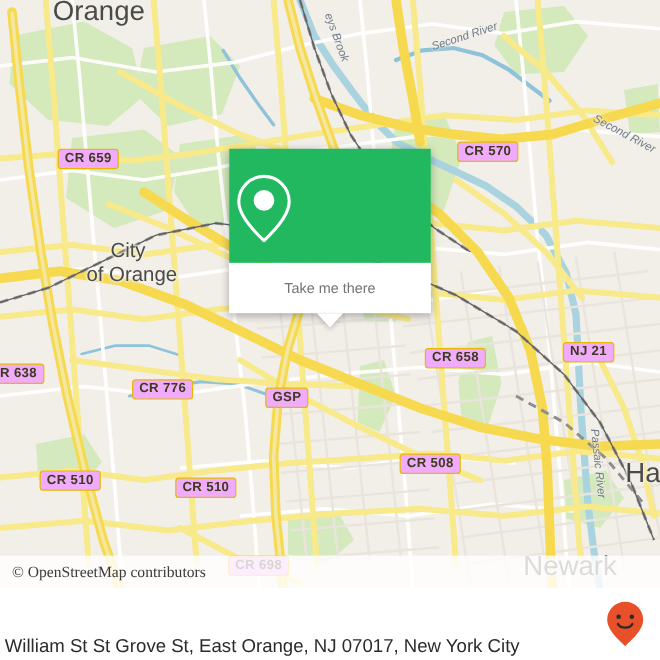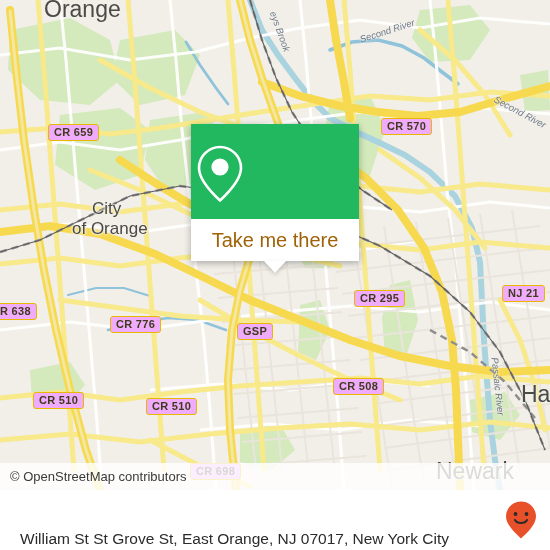--- a/index.html
+++ b/index.html
@@ -29,36 +29,36 @@
           padding:1px 5px 2px 5px;letter-spacing:.3px;line-height:12px;
           font-family:"Liberation Sans",sans-serif;white-space:nowrap;}
 
   
   .card{position:absolute;left:191px;top:124px;width:168px;
         box-shadow:0 2px 7px rgba(0,0,0,.30);}
   .card-head{height:95px;background:#21b85f;position:relative;}
   .pin-wrap{position:absolute;left:0;right:0;top:18px;text-align:center;}
   .card-body{background:#ffffff;height:42px;display:flex;align-items:center;
              justify-content:center;}
-  .card-body span{font-size:20px;color:#a16207;font-family:"Liberation Sans",sans-serif;}
+  .card-body span{font-size:12px;color:#737373;font-family:"Liberation Sans",sans-serif;}
   .tail{position:absolute;left:50%;margin-left:-11px;top:137px;width:0;height:0;
         border-left:11px solid transparent;border-right:11px solid transparent;
         border-top:12px solid #ffffff;
         filter:drop-shadow(0 2px 2px rgba(0,0,0,.18));}
 
   
   .attrib{position:absolute;left:0;top:463px;width:550px;height:27px;
           background:rgba(255,255,255,.80);display:flex;align-items:center;}
   .attrib span{font-size:13px;color:#3a3a3a;padding-left:10px;
-               font-family:Liberation Sans, sans-serif;}
+               font-family:Liberation Serif, serif;}
 
   
   .footer{position:absolute;left:0;top:490px;width:550px;height:60px;
           background:#ffffff;display:flex;align-items:center;}
-  .footer-text{flex:1;padding-left:20px;padding-right:6px;font-size:15.5px;
+  .footer-text{flex:1;padding-left:4px;padding-right:6px;font-size:15.5px;
                line-height:21px;color:#2b2b2b;font-family:"Liberation Sans",sans-serif;margin-top:36px;}
   .brand{display:flex;align-items:center;padding-right:12px;}
   .brand .word{font-size:30px;color:#231f20;letter-spacing:-1px;
                font-family:"Liberation Sans",sans-serif;margin-left:2px;}
 </style>
 </head>
 <body>
 
 <div class="screen">
 
@@ -197,23 +197,23 @@
       <div class="mlabel river" style="left:495px;top:93px;transform:rotate(28deg);transform-origin:left center;">Second River</div>
       <div class="mlabel river" style="left:273px;top:6px;transform:rotate(70deg);transform-origin:left center;">eys Brook</div>
       <div class="mlabel river" style="left:495px;top:352px;transform:rotate(84deg);transform-origin:left center;">Passaic River</div>
     </div>
 
     <div>
       <div class="shield" style="left:48px;top:124px;">CR 659</div>
       <div class="shield" style="left:381px;top:118px;">CR 570</div>
       <div class="shield" style="left:-6px;top:303px;">R 638</div>
       <div class="shield" style="left:110px;top:316px;">CR 776</div>
-      <div class="shield" style="left:237px;top:323px;">GSP</div>
-      <div class="shield" style="left:354px;top:290px;">CR 295</div>
-      <div class="shield" style="left:502px;top:285px;">NJ 21</div>
+      <div class="shield" style="left:221px;top:323px;">GSP</div>
+      <div class="shield" style="left:354px;top:290px;">CR 658</div>
+      <div class="shield" style="left:469px;top:285px;">NJ 21</div>
       <div class="shield" style="left:333px;top:378px;">CR 508</div>
       <div class="shield" style="left:33px;top:392px;">CR 510</div>
       <div class="shield" style="left:146px;top:398px;">CR 510</div>
       <div class="shield" style="left:190px;top:463px;">CR 698</div>
     </div>
 
     <div class="card">
       <div class="card-head">
         <div class="pin-wrap">
           <svg width="58" height="62" viewBox="0 0 58 62">

